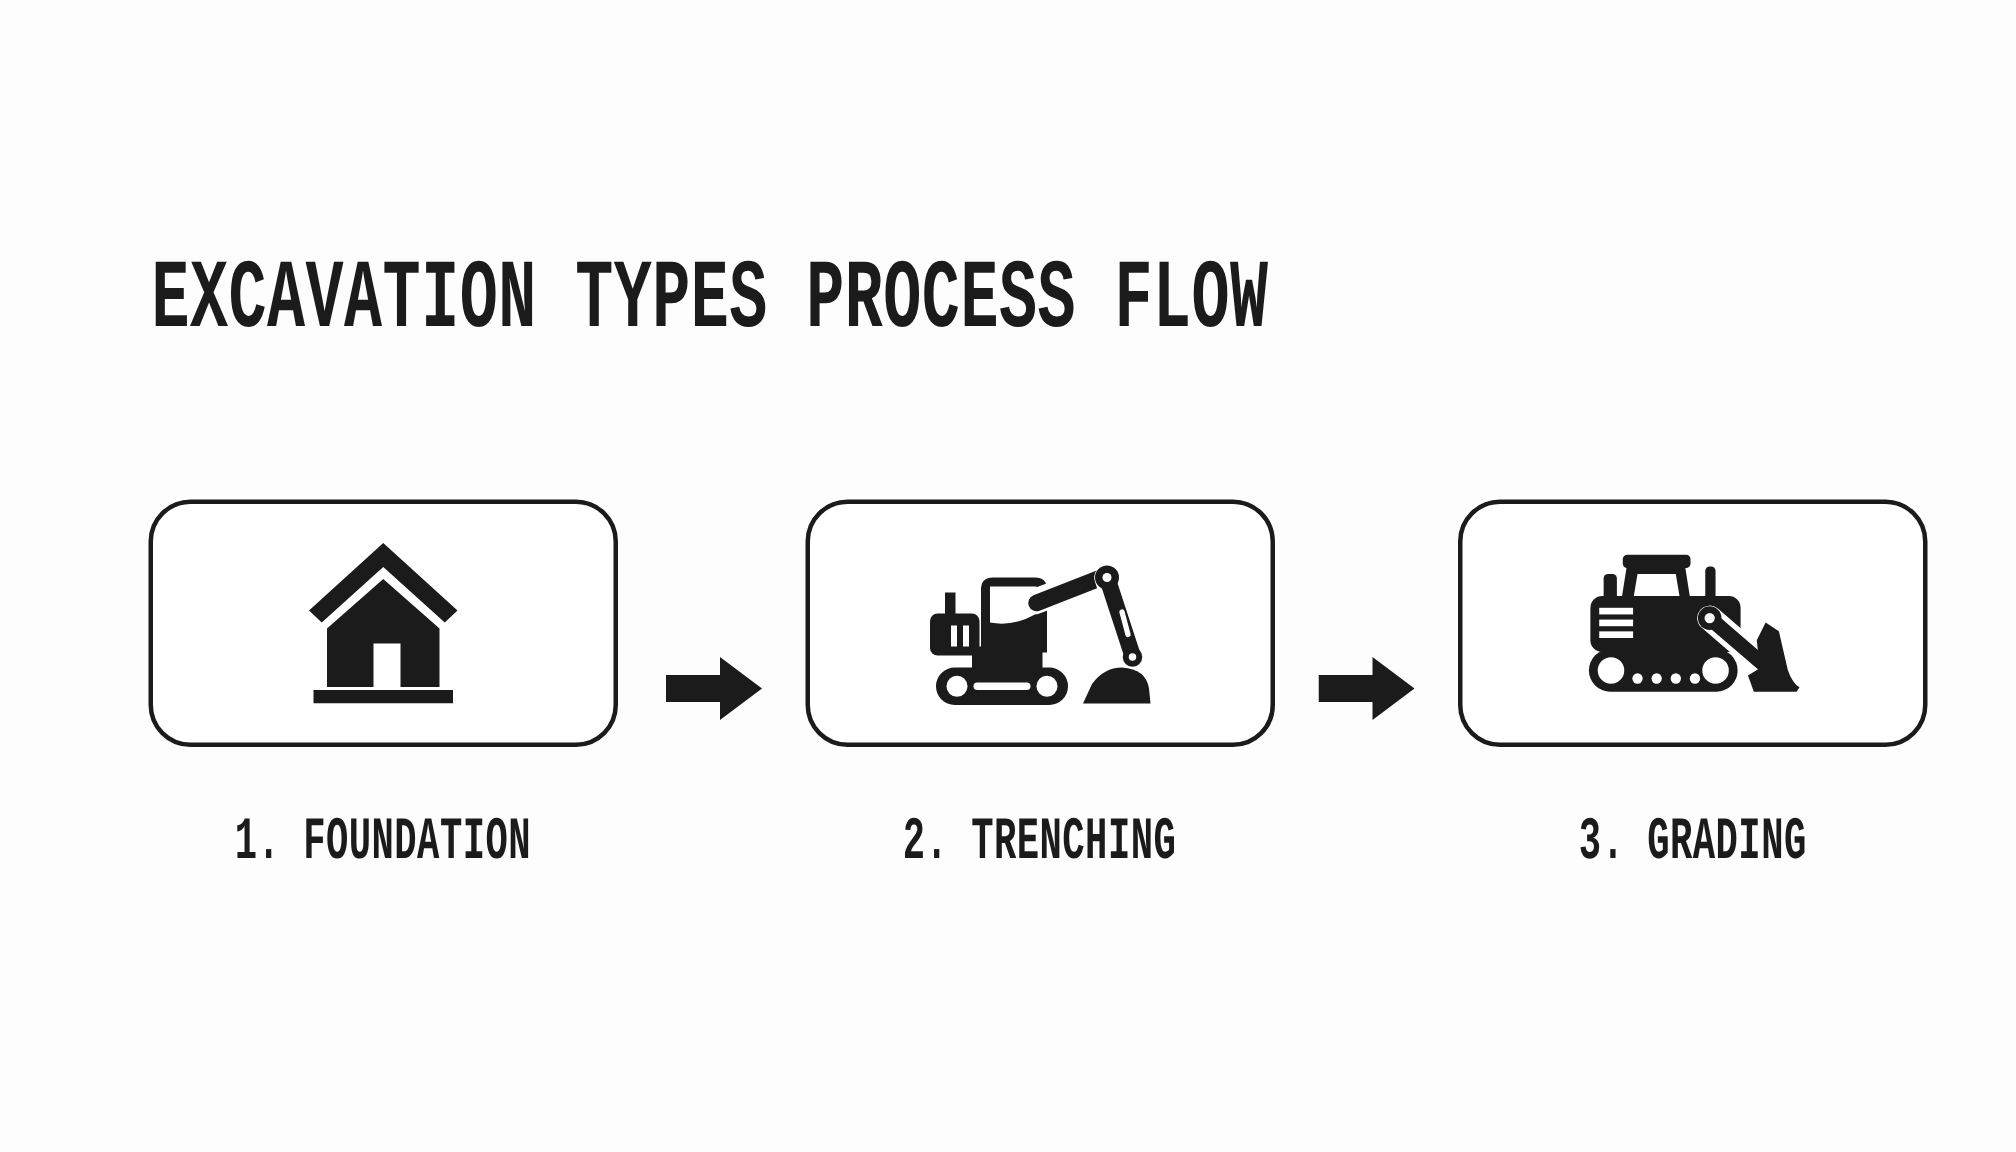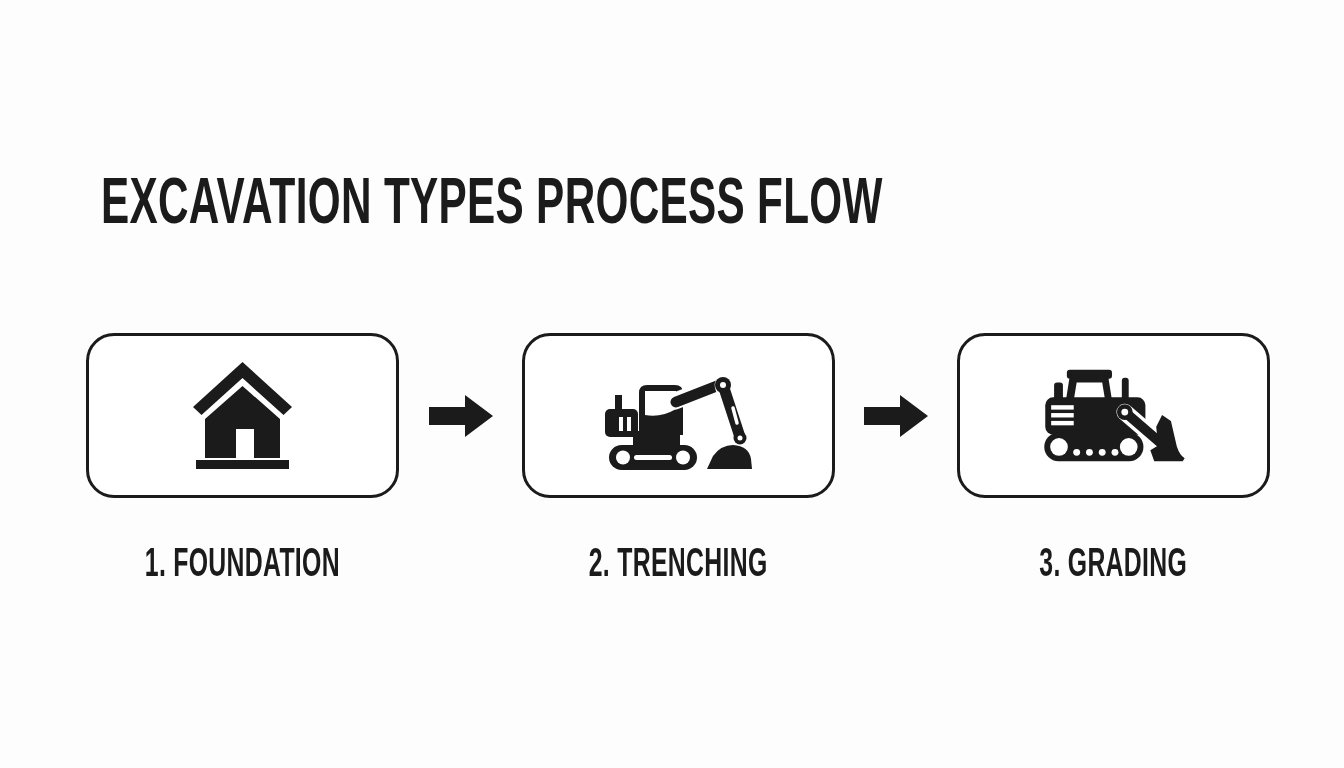--- a/index.html
+++ b/index.html
@@ -7,41 +7,41 @@
     padding: 0;
     background: var(--background, #fdfdfd);
   }
   .canvas {
     position: relative;
     width: 1344px;
     height: 768px;
     overflow: hidden;
     background: var(--background, #fdfdfd);
     color: var(--ink, #1b1b1b);
-    font-family: Liberation Sans, sans-serif;
+    font-family: Liberation Mono, monospace;
   }
   .title {
     position: absolute;
     left: 101px;
     top: 163px;
     margin: 0;
     font-size: 65px;
     font-weight: 700;
     letter-spacing: 0.5px;
     white-space: nowrap;
     transform: scaleX(0.65);
     transform-origin: left top;
     color: var(--ink, #1b1b1b);
   }
   .flow {
     position: absolute;
-    left: 85px;
+    left: 96px;
     top: 333px;
     display: flex;
-    align-items: flex-start;
+    align-items: center;
   }
   .step {
     display: flex;
     flex-direction: column;
     align-items: center;
   }
   .box {
     box-sizing: content-box;
     width: 307px;
     height: 159px;

